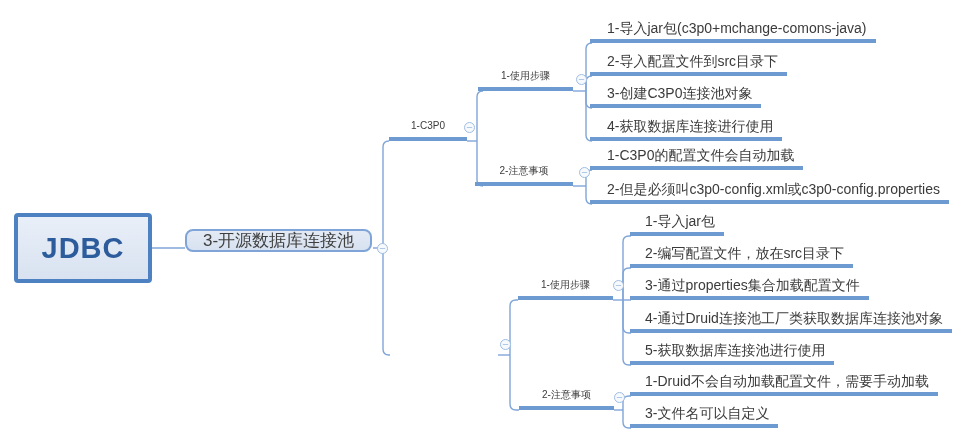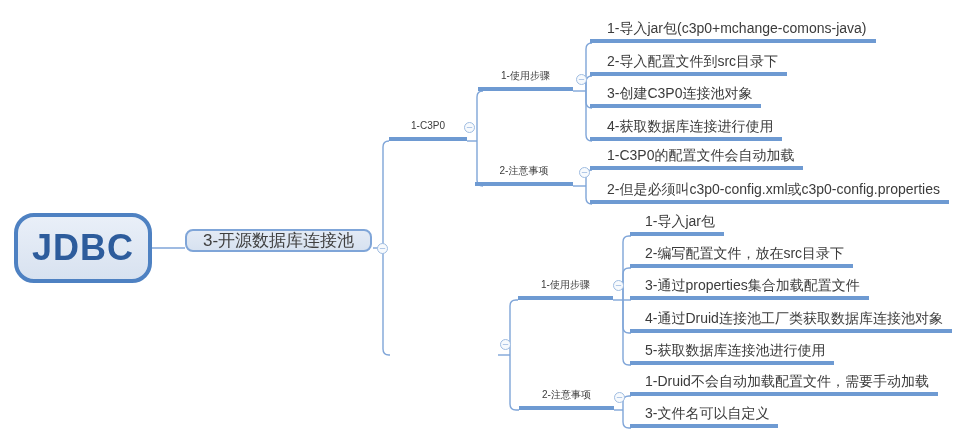--- a/index.html
+++ b/index.html
@@ -2,24 +2,24 @@
 <html><head>
 <meta charset="utf-8">
 <style>
   html,body{margin:0;padding:0;background:#fff;}
   .stage{position:relative;width:974px;height:445px;background:#ffffff;overflow:hidden;
          font-family:"Liberation Sans","DejaVu Sans",sans-serif;}
   svg.links{position:absolute;left:0;top:0;width:974px;height:445px;z-index:1;}
   svg.links path{fill:none;stroke:#7fa5d8;stroke-width:1.4;}
 
   .root-box{position:absolute;left:14px;top:213px;width:138px;height:70px;box-sizing:border-box;
-            border:4px solid #4e81c2;border-radius:20px;
+            border:4px solid #4e81c2;border-radius:4px;
             background:linear-gradient(180deg,#e9eff8 0%,#d8e2f0 100%);
             display:flex;align-items:center;justify-content:center;z-index:2;
-            color:#2d5c9c;font-size:36px;font-weight:bold;letter-spacing:1px;}
+            color:#2d5c9c;font-size:29px;font-weight:bold;letter-spacing:1px;}
   .topic-box{position:absolute;left:185px;top:229px;width:187px;height:23px;box-sizing:border-box;
              border:2px solid #7fa5d8;border-radius:8px;
              background:linear-gradient(180deg,#e3eaf5 0%,#d7e2f0 100%);
              display:flex;align-items:center;justify-content:center;z-index:2;
              color:#3f3f3f;font-size:17px;}
 
   .branch{position:absolute;box-sizing:border-box;z-index:2;white-space:nowrap;
           color:#3b3b3b;font-size:10px;line-height:20px;padding-bottom:1px;
           border-bottom:4px solid #6e9ad2;text-align:center;}
   .leaf{position:absolute;box-sizing:border-box;z-index:2;white-space:nowrap;

